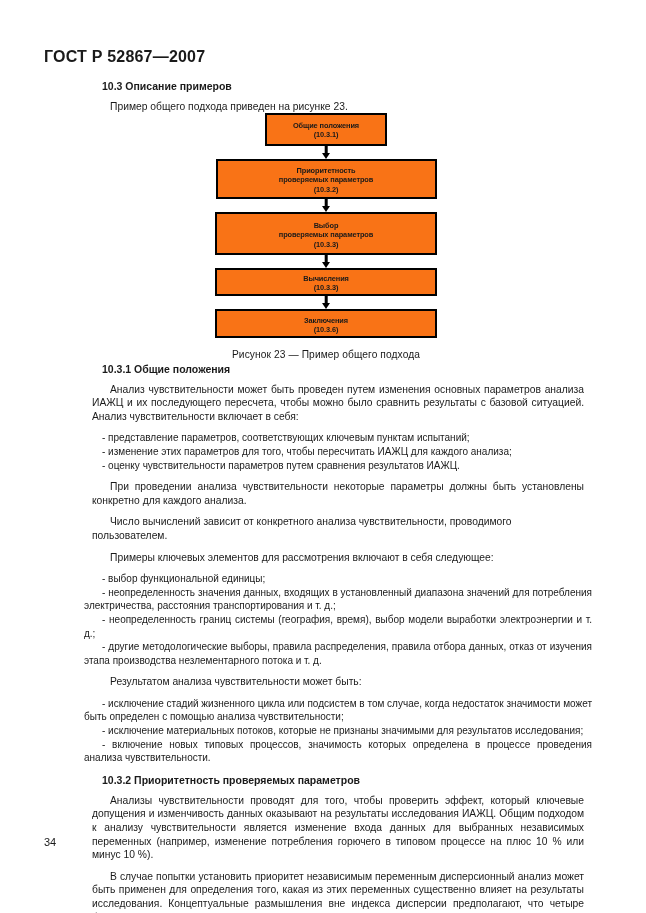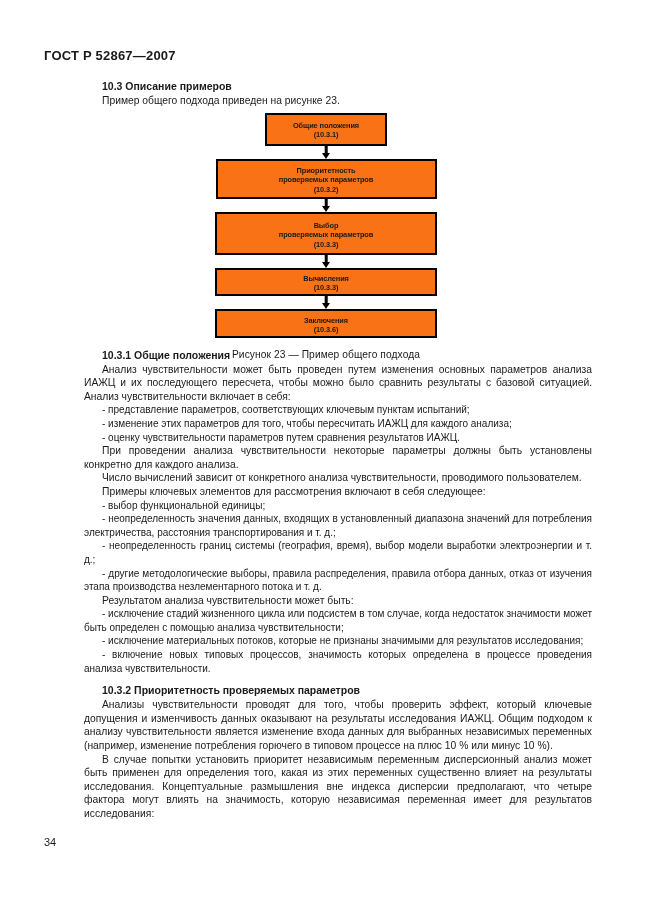--- a/index.html
+++ b/index.html
@@ -20,21 +20,21 @@
     position: absolute;
     inset: 0;
     background: #ffffff;
   }
 
   
   .doc-header {
     position: absolute;
     left: 44px;
     top: 48px;
-    font-size: 13px;
+    font-size: 16px;
     font-weight: bold;
     letter-spacing: 0.2px;
     white-space: nowrap;
   }
 
   
   .content {
     position: absolute;
     left: 84px;
     top: 80px;
@@ -47,21 +47,21 @@
     margin: 0 0 2px 0;
     text-indent: 18px;
   }
   .heading.spaced {
     margin-top: 9px;
   }
 
   p.para {
     font-size: 10.3px;
     line-height: 13.6px;
-    margin: 0;
+    margin: 8px;
     text-align: justify;
     text-justify: inter-word;
     text-indent: 18px;
     hyphens: manual;
   }
   p.dash {
     font-size: 10px;
     line-height: 13.6px;
     margin: 0;
     text-align: justify;

